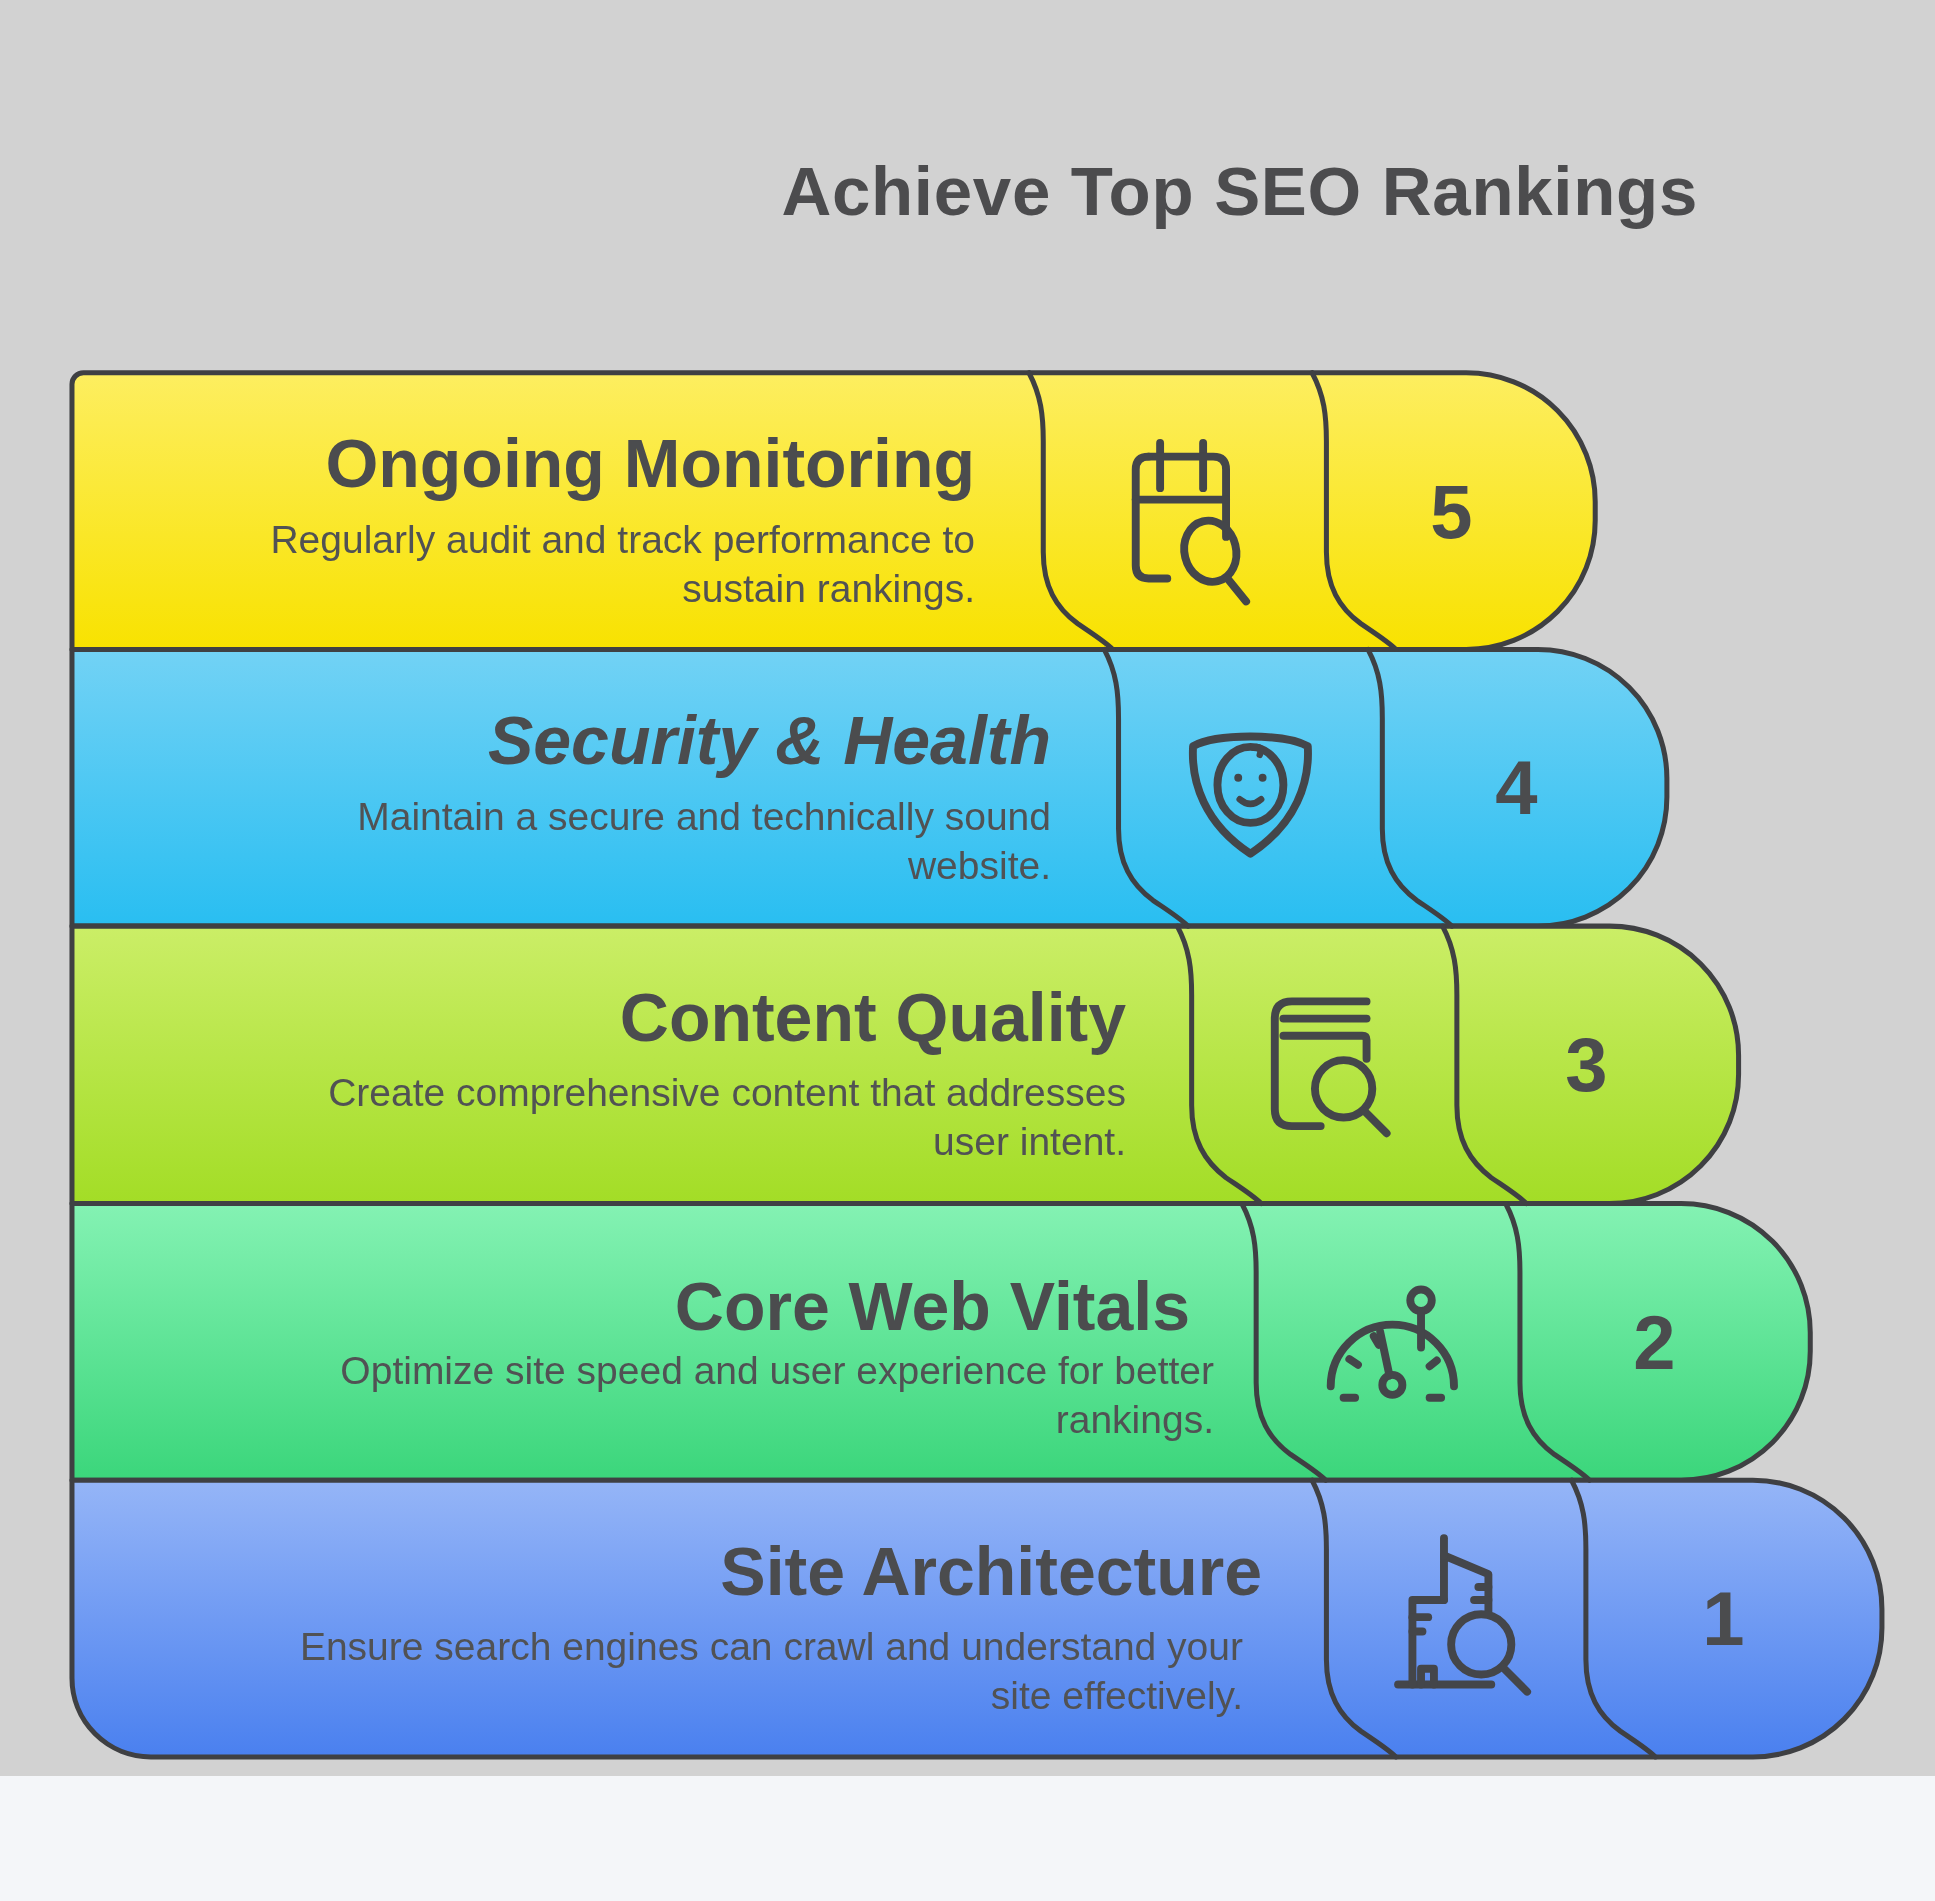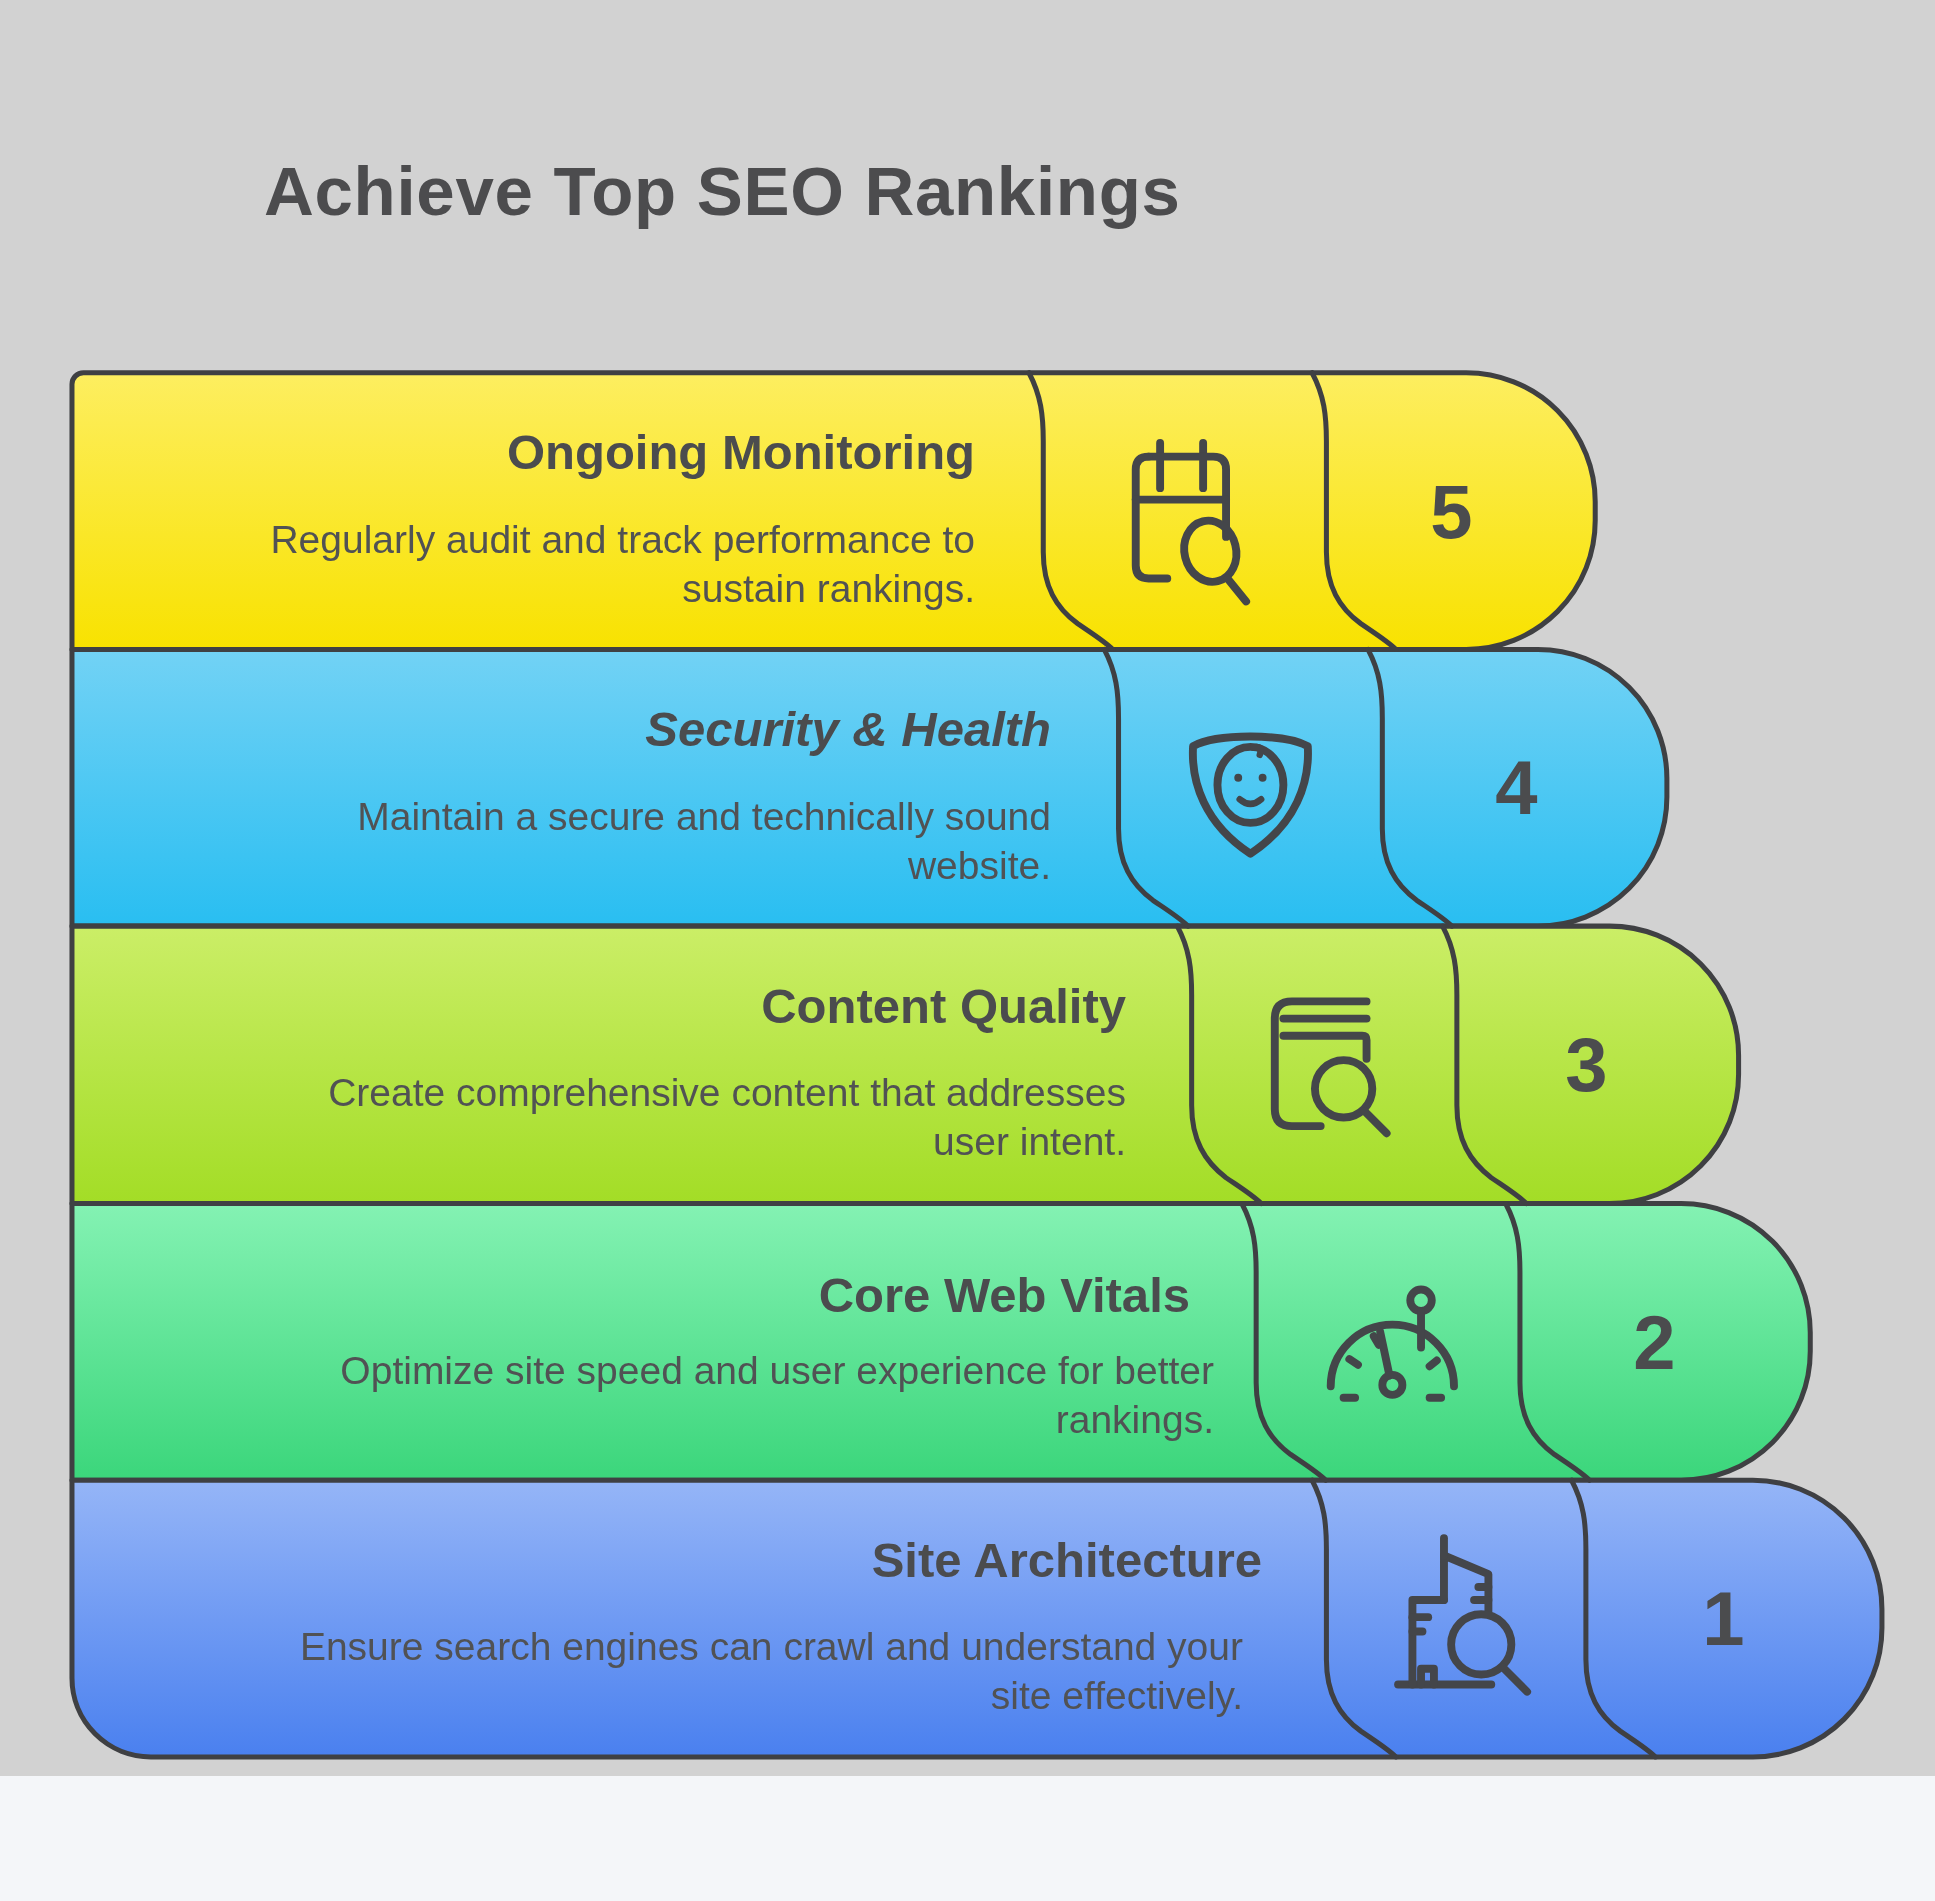--- a/index.html
+++ b/index.html
@@ -19,29 +19,29 @@
   #shapes {
     position: absolute;
     left: 0;
     top: 0;
   }
   .main-title {
     position: absolute;
     left: 264px;
     top: 152px;
     width: 1434px;
-    text-align: left;
+    text-align: right;
     font-size: 69px;
     font-weight: bold;
     color: #4c4c4e;
     letter-spacing: 0.7px;
   }
   .step-title {
     position: absolute;
-    font-size: 49px;
+    font-size: 68px;
     font-weight: bold;
     color: #4b4c4e;
     white-space: nowrap;
     text-align: right;
   }
   .step-desc {
     position: absolute;
     width: 1147px;
     font-size: 39px;
     line-height: 49px;

